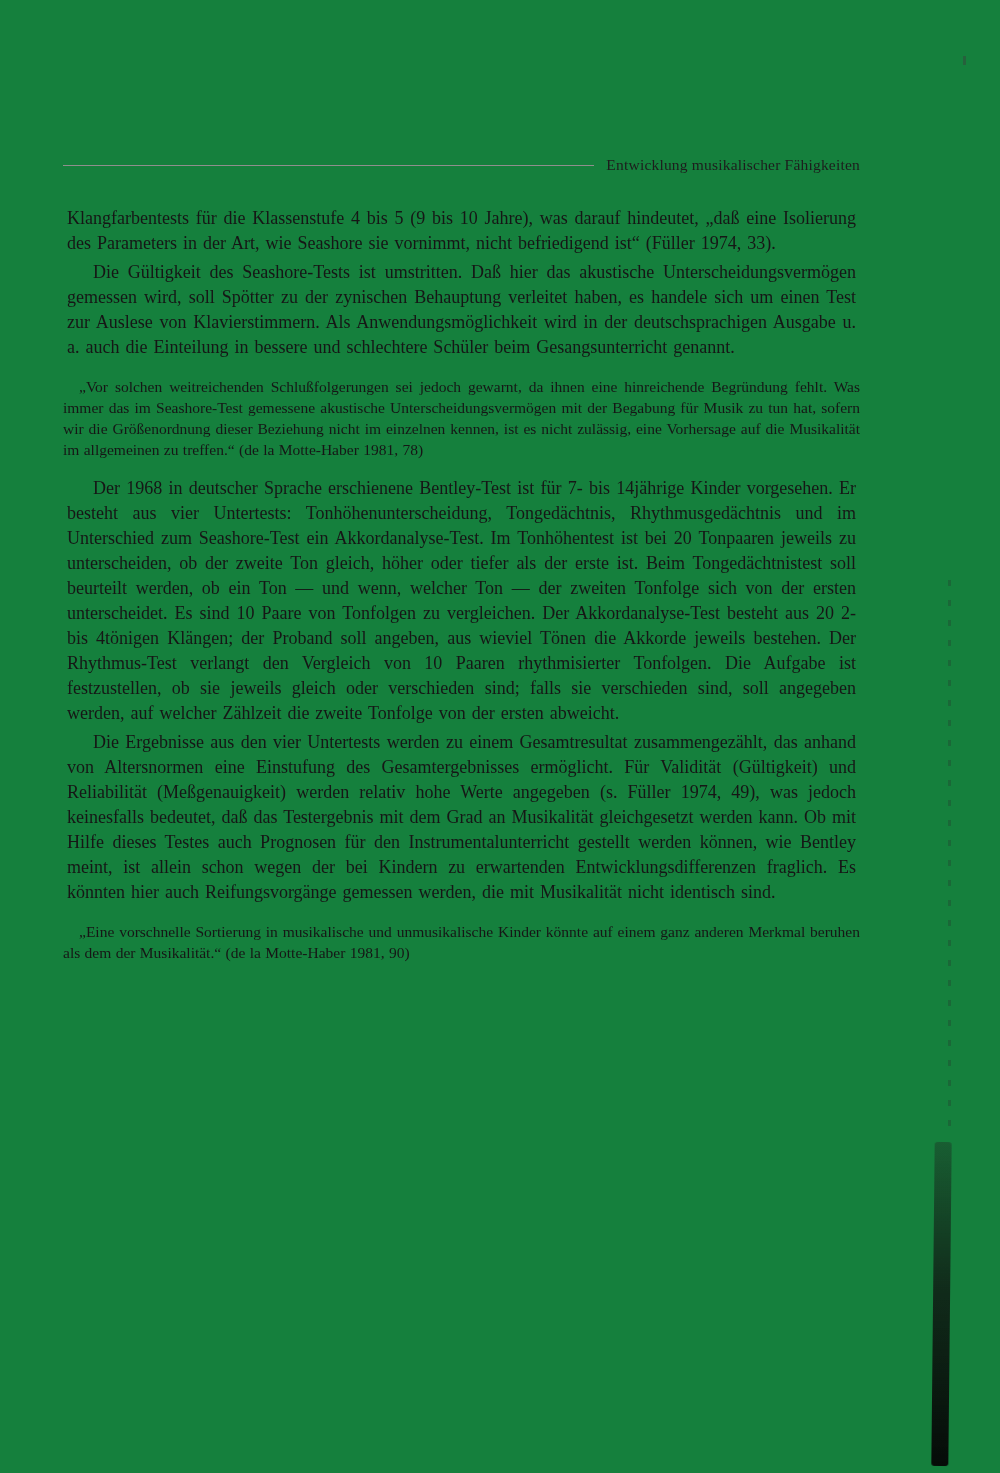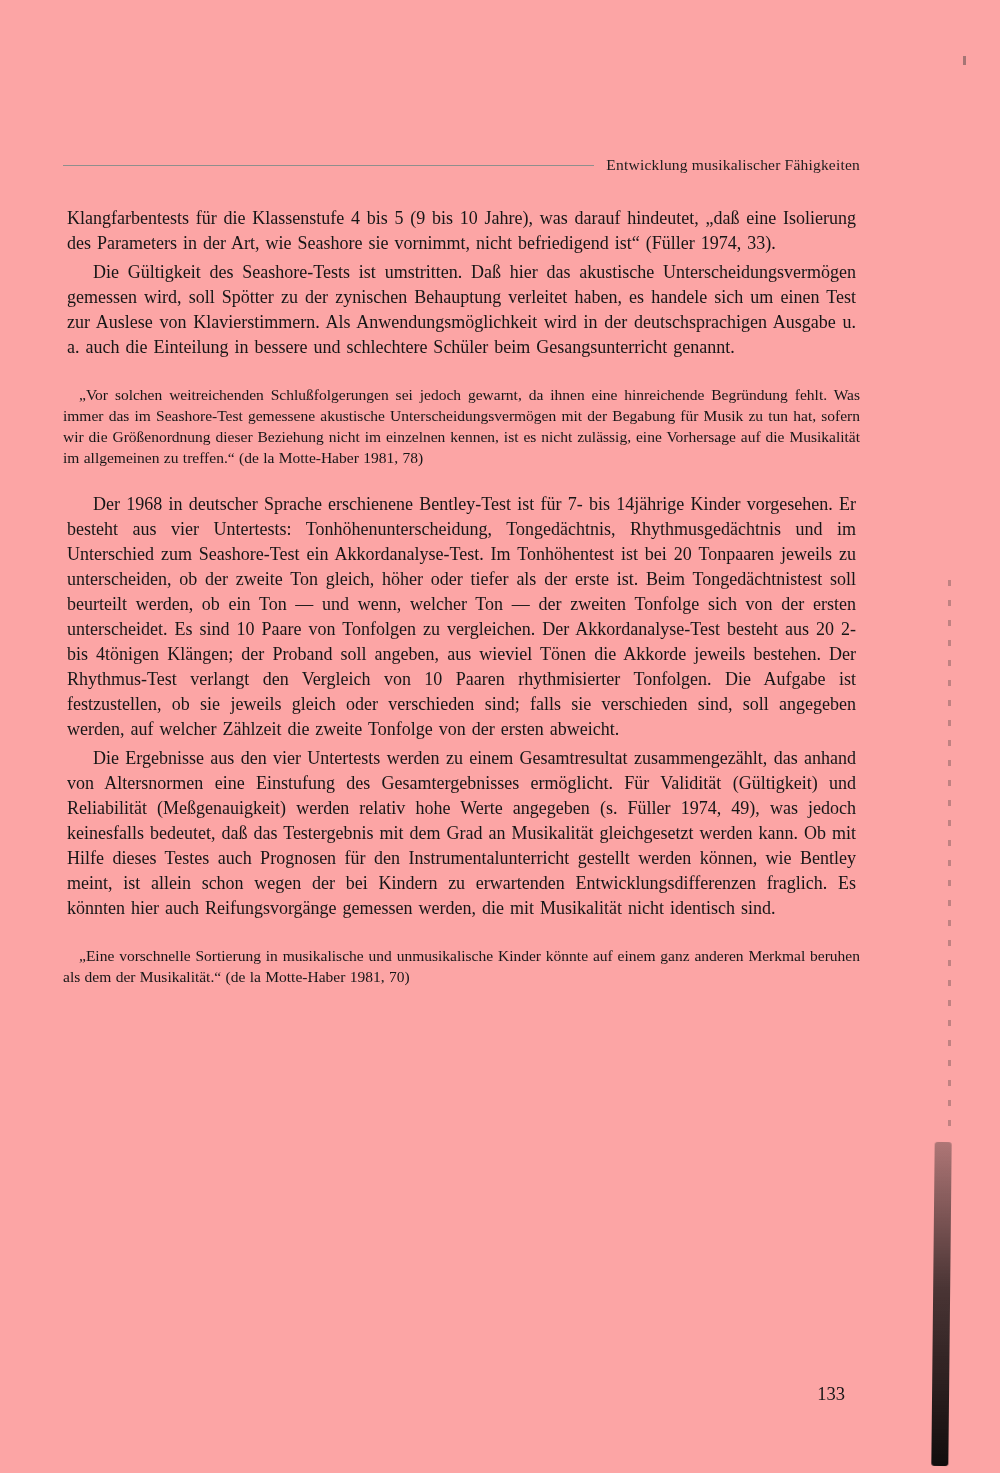--- a/index.html
+++ b/index.html
@@ -5,21 +5,21 @@
   html, body {
     margin: 0;
     padding: 0;
     background: #e8e8e6;
   }
   .page {
     position: relative;
     width: 1000px;
     height: 1473px;
     margin: 0 auto;
-    background: #fca5a5;
+    background: #15803d;
     font-family: "Liberation Serif", serif;
     color: #161616;
     overflow: hidden;
   }
   .content {
     position: absolute;
     left: 63px;
     top: 156px;
     width: 797px;
   }
@@ -44,21 +44,21 @@
     margin: 4px;
     font-size: 18px;
     line-height: 25px;
     text-align: justify;
     word-spacing: 1.5px;
   }
   p.body.indent {
     text-indent: 26px;
   }
   p.quote {
-    margin: 24px 0;
+    margin: 16px 0;
     font-size: 15.5px;
     line-height: 21px;
     text-align: justify;
     text-indent: 16px;
     word-spacing: 0.5px;
   }
   .page-number {
     position: absolute;
     left: 63px;
     top: 1384px;
@@ -119,23 +119,22 @@
     <p class="body">Klangfarbentests für die Klassenstufe 4 bis 5 (9 bis 10 Jahre), was darauf hindeutet, „daß eine Isolierung des Parameters in der Art, wie Seashore sie vornimmt, nicht befriedigend ist“ (Füller 1974, 33).</p>
 
     <p class="body indent">Die Gültigkeit des Seashore-Tests ist umstritten. Daß hier das akustische Unterscheidungsvermögen gemessen wird, soll Spötter zu der zynischen Behauptung verleitet haben, es handele sich um einen Test zur Auslese von Klavierstimmern. Als Anwendungsmöglichkeit wird in der deutschsprachigen Ausgabe u. a. auch die Einteilung in bessere und schlechtere Schüler beim Gesangsunterricht genannt.</p>
 
     <p class="quote">„Vor solchen weitreichenden Schlußfolgerungen sei jedoch gewarnt, da ihnen eine hinreichende Begründung fehlt. Was immer das im Seashore-Test gemessene akustische Unterscheidungsvermögen mit der Begabung für Musik zu tun hat, sofern wir die Größenordnung dieser Beziehung nicht im einzelnen kennen, ist es nicht zulässig, eine Vorhersage auf die Musikalität im allgemeinen zu treffen.“ (de la Motte-Haber 1981, 78)</p>
 
     <p class="body indent">Der 1968 in deutscher Sprache erschienene Bentley-Test ist für 7- bis 14jährige Kinder vorgesehen. Er besteht aus vier Untertests: Tonhöhenunterscheidung, Tongedächtnis, Rhythmusgedächtnis und im Unterschied zum Seashore-Test ein Akkordanalyse-Test. Im Tonhöhentest ist bei 20 Tonpaaren jeweils zu unterscheiden, ob der zweite Ton gleich, höher oder tiefer als der erste ist. Beim Tongedächtnistest soll beurteilt werden, ob ein Ton — und wenn, welcher Ton — der zweiten Tonfolge sich von der ersten unterscheidet. Es sind 10 Paare von Tonfolgen zu vergleichen. Der Akkordanalyse-Test besteht aus 20 2- bis 4tönigen Klängen; der Proband soll angeben, aus wieviel Tönen die Akkorde jeweils bestehen. Der Rhythmus-Test verlangt den Vergleich von 10 Paaren rhythmisierter Tonfolgen. Die Aufgabe ist festzustellen, ob sie jeweils gleich oder verschieden sind; falls sie verschieden sind, soll angegeben werden, auf welcher Zählzeit die zweite Tonfolge von der ersten abweicht.</p>
 
     <p class="body indent">Die Ergebnisse aus den vier Untertests werden zu einem Gesamtresultat zusammengezählt, das anhand von Altersnormen eine Einstufung des Gesamtergebnisses ermöglicht. Für Validität (Gültigkeit) und Reliabilität (Meßgenauigkeit) werden relativ hohe Werte angegeben (s. Füller 1974, 49), was jedoch keinesfalls bedeutet, daß das Testergebnis mit dem Grad an Musikalität gleichgesetzt werden kann. Ob mit Hilfe dieses Testes auch Prognosen für den Instrumentalunterricht gestellt werden können, wie Bentley meint, ist allein schon wegen der bei Kindern zu erwartenden Entwicklungsdifferenzen fraglich. Es könnten hier auch Reifungsvorgänge gemessen werden, die mit Musikalität nicht identisch sind.</p>
 
-    <p class="quote">„Eine vorschnelle Sortierung in musikalische und unmusikalische Kinder könnte auf einem ganz anderen Merkmal beruhen als dem der Musikalität.“ (de la Motte-Haber 1981, 70)</p>
+    <p class="quote">„Eine vorschnelle Sortierung in musikalische und unmusikalische Kinder könnte auf einem ganz anderen Merkmal beruhen als dem der Musikalität.“ (de la Motte-Haber 1981, 90)</p>
 
   </div>
 
-  <div class="page-number">133</div>
 
   <div class="artifact artifact-dot"></div>
   <div class="artifact artifact-streak"></div>
   <div class="artifact artifact-smudge"></div>
 
 </div>
 
 </body></html>

